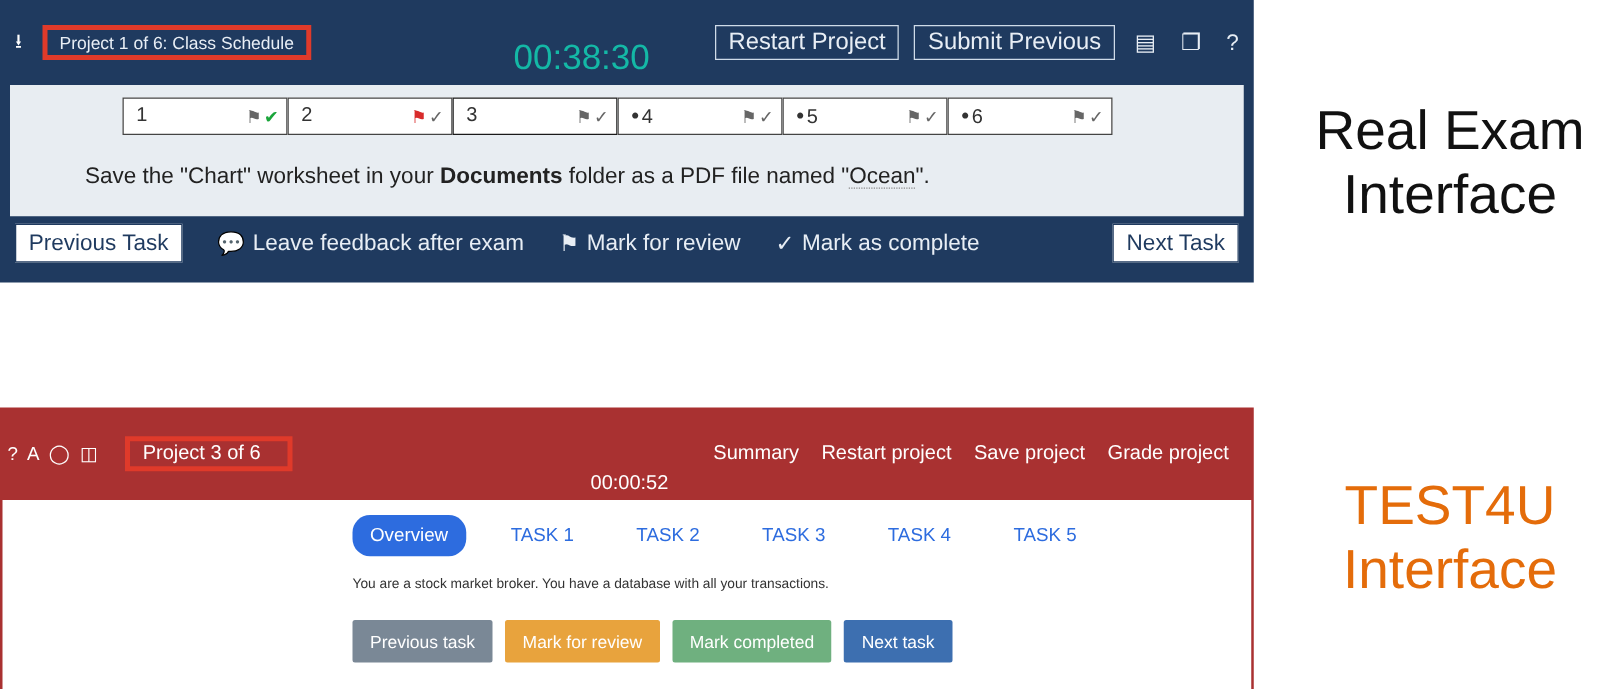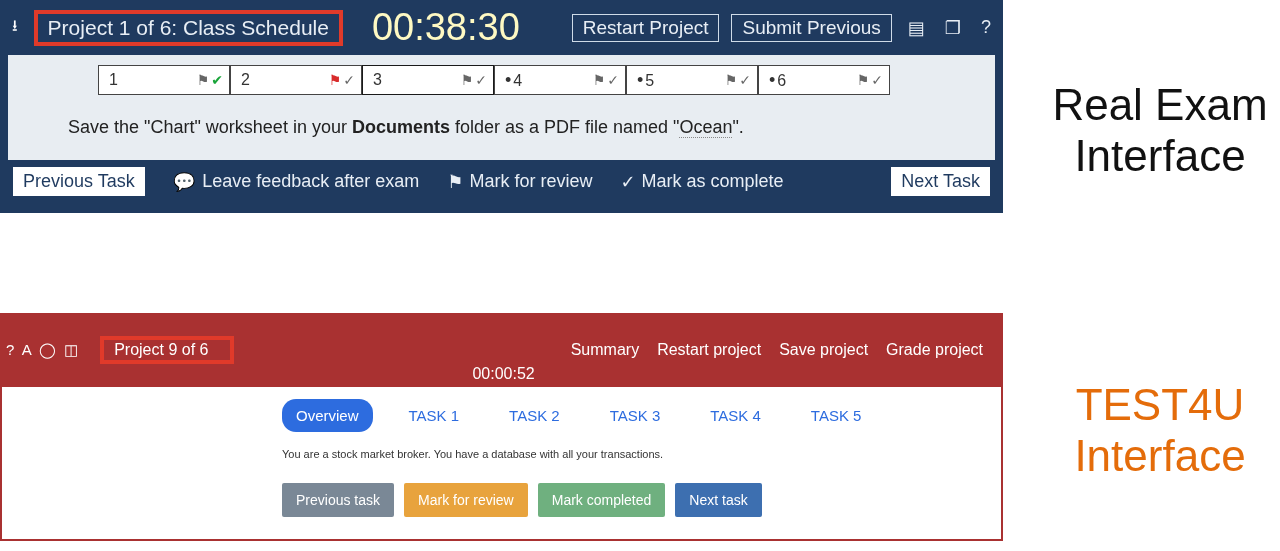--- a/index.html
+++ b/index.html
@@ -22,30 +22,31 @@
     padding: 6px 8px 2px 8px;
     gap: 12px;
   }
   .re-download-icon {
     font-size: 16px;
     padding: 0 4px;
   }
   .re-title-box {
     border: 4px solid #e03a2a;
     padding: 2px 10px;
-    font-size: 21px;
+    font-size: 14px;
     font-weight: 400;
     color: #e8eef5;
   }
   .re-spacer1 { flex: 1 1 auto; }
   .re-timer {
-    font-size: 38px;
+    font-size: 28px;
     font-weight: 400;
-    color: #fef9c3;
+    color: #14b8a6;
     padding-right: 40px;
+    margin-top: 24px;
   }
   .re-btn-outline {
     border: 1.5px solid #cfdbe8;
     background: transparent;
     color: #e8eef5;
     font-size: 19px;
     padding: 2px 10px;
     cursor: pointer;
   }
   .re-icon-btn {
@@ -295,21 +296,21 @@
       <button class="re-btn-white">Next Task</button>
     </div>
   </div>
 </div>
 
 <div class="gap"></div>
 
 <div class="test4u">
   <div class="t4-topbar">
     <span class="t4-left-icons">? A ◯ ◫</span>
-    <span class="t4-title-box">Project 9 of 6</span>
+    <span class="t4-title-box">Project 3 of 6</span>
     <span class="t4-timer">00:00:52</span>
     <span class="t4-rspacer"></span>
     <span class="t4-link">Summary</span>
     <span class="t4-link">Restart project</span>
     <span class="t4-link">Save project</span>
     <span class="t4-link">Grade project</span>
   </div>
   <div class="t4-body">
     <div class="t4-tabs">
       <span class="t4-tab active">Overview</span>

